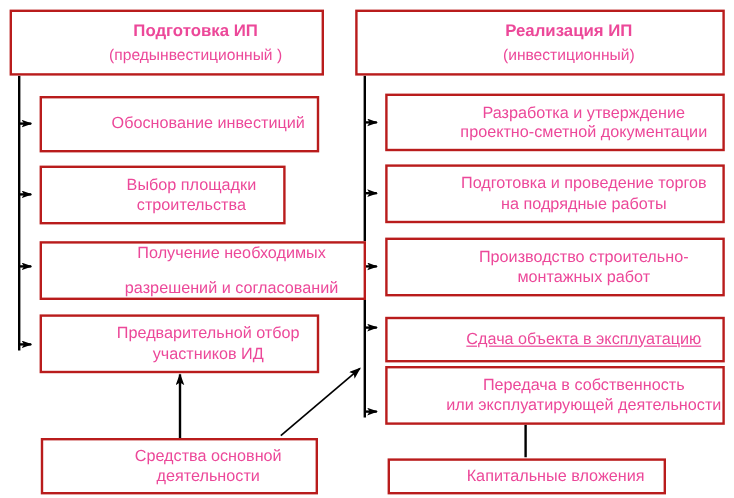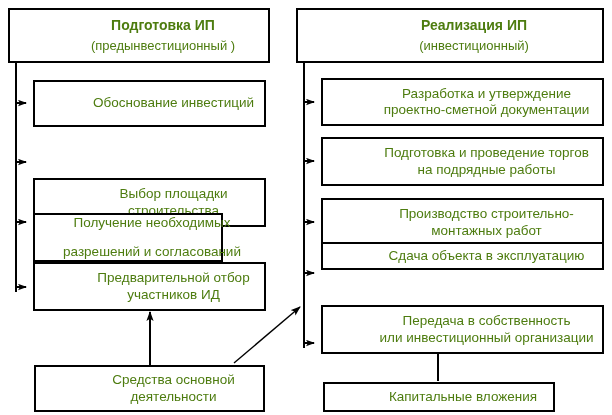--- a/index.html
+++ b/index.html
@@ -11,28 +11,28 @@
     position: relative;
     width: 612px;
     height: 415px;
     background: #ffffff;
     font-family: "Liberation Sans", "DejaVu Sans", sans-serif;
     overflow: hidden;
   }
   .box {
     position: absolute;
     box-sizing: border-box;
-    border: 2px solid #000000;
+    border: 2px solid #b91c1c;
     background: #ffffff;
     display: flex;
     flex-direction: column;
     align-items: center;
     justify-content: center;
     text-align: center;
-    color: #4d7c0f;
+    color: #ec4899;
     font-size: 13.5px;
     line-height: 1.22;
     z-index: 3;
     padding-left: 48px;
   }
   .box .line {
     display: block;
     white-space: nowrap;
   }
   .header-box {
@@ -101,26 +101,26 @@
 
   <div class="box" style="left:33px; top:80px; width:233px; height:47px;">
     <span class="line">Обоснование инвестиций</span>
   </div>
 
   <div class="box header-box" style="left:296px; top:8px; width:308px; height:55px;">
     <span class="title">Реализация ИП</span>
     <span class="subtitle">(инвестиционный)</span>
   </div>
 
-  <div class="box" style="left:33px; top:138px; width:233px; height:49px;margin-top:40px;">
+  <div class="box" style="left:33px; top:138px; width:205px; height:49px;">
     <span class="line">Выбор площадки</span>
     <span class="line">строительства</span>
   </div>
 
-  <div class="box" style="left:33px; top:213px; width:190px; height:49px;gap:12px;">
+  <div class="box" style="left:33px; top:201px; width:272px; height:49px;gap:12px;">
     <span class="line">Получение необходимых</span>
     <span class="line">разрешений и согласований</span>
   </div>
 
   <div class="box" style="left:33px; top:262px; width:233px; height:49px;">
     <span class="line">Предварительной отбор</span>
     <span class="line">участников ИД</span>
   </div>
 
   <div class="box" style="left:321px; top:78px; width:283px; height:48px;">
@@ -131,27 +131,27 @@
   <div class="box" style="left:321px; top:137px; width:283px; height:49px;">
     <span class="line">Подготовка и проведение торгов</span>
     <span class="line">на подрядные работы</span>
   </div>
 
   <div class="box" style="left:321px; top:198px; width:283px; height:49px;">
     <span class="line">Производство строительно-</span>
     <span class="line">монтажных работ</span>
   </div>
 
-  <div class="box" style="left:321px; top:242px; width:283px; height:28px;">
+  <div class="box" style="left:321px; top:264px; width:283px; height:38px;text-decoration:underline;">
     <span class="line">Сдача объекта в эксплуатацию</span>
   </div>
 
   <div class="box" style="left:321px; top:305px; width:283px; height:49px;">
     <span class="line">Передача в собственность</span>
-    <span class="line">или инвестиционный организации</span>
+    <span class="line">или эксплуатирующей деятельности</span>
   </div>
 
   <div class="box" style="left:34px; top:365px; width:231px; height:47px;text-align:right;">
     <span class="line">Средства основной</span>
     <span class="line">деятельности</span>
   </div>
 
   <div class="box" style="left:323px; top:382px; width:232px; height:30px;">
     <span class="line">Капитальные вложения</span>
   </div>

